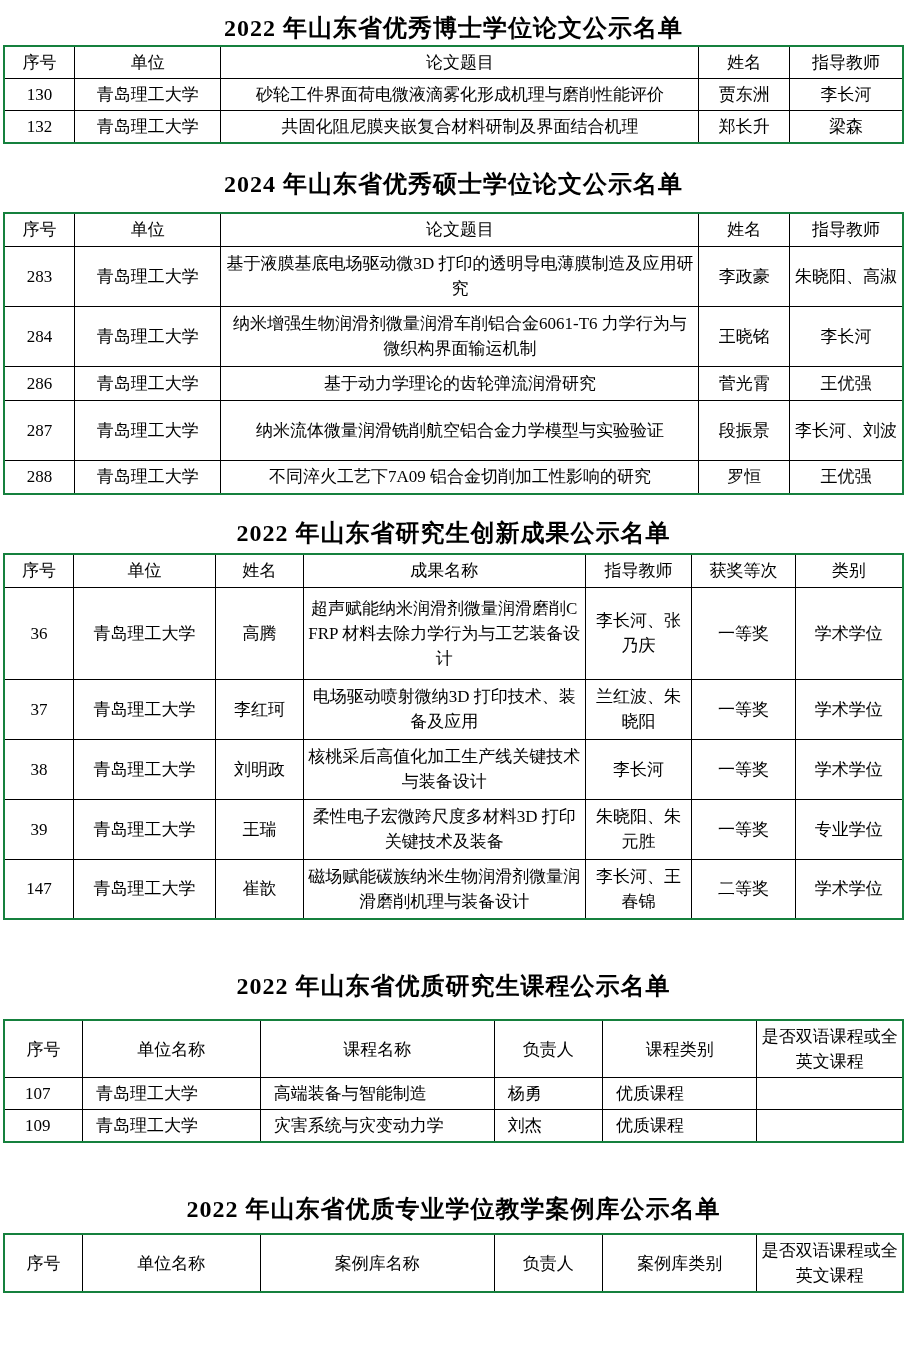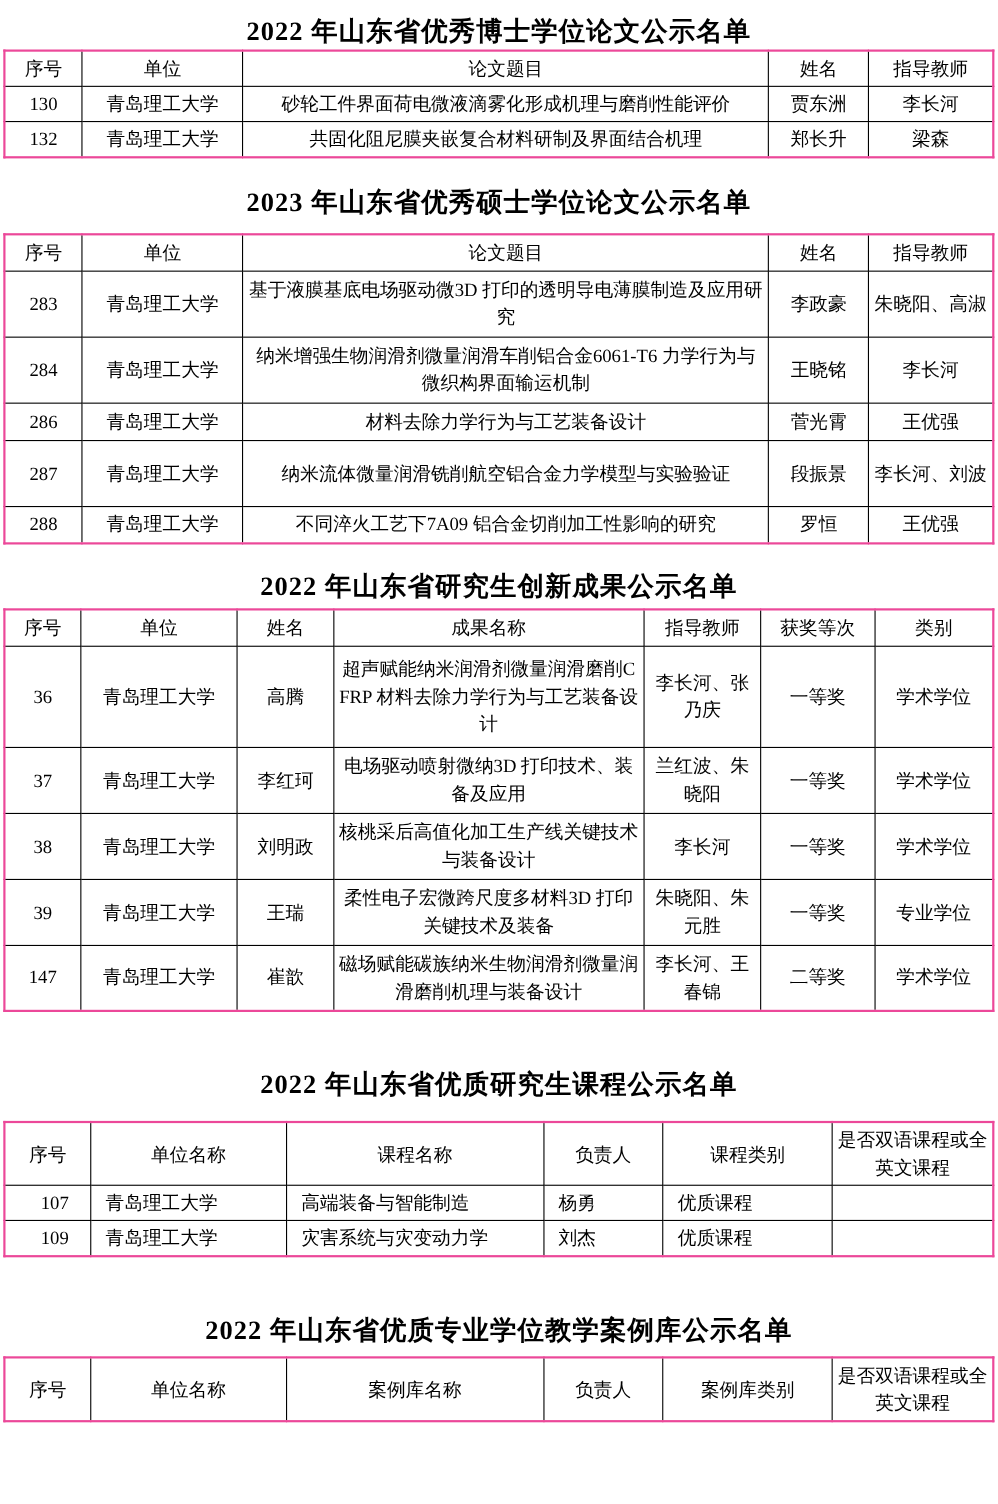--- a/index.html
+++ b/index.html
@@ -18,21 +18,21 @@
   }
   .mt1{margin-top:6px;margin-bottom:1px;}
   .mt2{margin-top:24px;margin-bottom:12px;}
   .mt3{margin-top:22px;margin-bottom:4px;}
   .mt4{margin-top:50px;margin-bottom:17px;}
   .mt5{margin-top:50px;margin-bottom:8px;}
   table{
     width:100%;
     border-collapse:collapse;
     table-layout:fixed;
-    border:2px solid #ec4899;
+    border:2px solid #15803d;
   }
   th,td{
     border:1px solid #000;
     font-size:17px;
     font-weight:normal;
     text-align:center;
     vertical-align:middle;
     line-height:25px;
     padding:3px 4px;
     overflow:hidden;
@@ -48,21 +48,21 @@
   .t3 .c6{width:11.8%;}
   
   .t45 .c0{width:8.2%;} .t45 .c1{width:20.0%;} .t45 .c2{width:26.6%;}
   .t45 .c3{width:11.8%;} .t45 .c4{width:17.2%;font-family:Liberation Serif, serif;} .t45 .c5{width:16.2%;}
   
   .hd1{height:30px;} .r1{height:23px;}
   .hd2{height:33px;} .r1l{height:34px;} .r2l{height:60px;} .r3l{height:92px;}
   .hd45{height:52px;} .r45{height:26px;}
   
   .la{text-align:left;padding-left:13px;}
-  .la1{text-align:left;padding-left:32px;}
+  .la1{text-align:left;padding-left:20px;}
 </style>
 </head>
 <body>
 
 <div class="page">
 
   <h2 class="section-title mt1">2022 年山东省优秀博士学位论文公示名单</h2>
   <table class="t12">
     <tbody>
         <tr class="hd1">
@@ -82,21 +82,21 @@
     <tr class="r1">
       <td>132</td>
       <td>青岛理工大学</td>
       <td>共固化阻尼膜夹嵌复合材料研制及界面结合机理</td>
       <td>郑长升</td>
       <td>梁森</td>
     </tr>
   </tbody>
     </table>
 
-  <h2 class="section-title mt2">2023 年山东省优秀硕士学位论文公示名单</h2>
+  <h2 class="section-title mt2">2024 年山东省优秀硕士学位论文公示名单</h2>
   <table class="t12">
     <tbody>
         <tr class="hd2">
       <th class="c0">序号</th>
       <th class="c1">单位</th>
       <th class="c2">论文题目</th>
       <th class="c3">姓名</th>
       <th class="c4">指导教师</th>
     </tr>
     <tr class="r2l">
@@ -109,21 +109,21 @@
     <tr class="r2l">
       <td>284</td>
       <td>青岛理工大学</td>
       <td>纳米增强生物润滑剂微量润滑车削铝合金6061-T6 力学行为与微织构界面输运机制</td>
       <td>王晓铭</td>
       <td>李长河</td>
     </tr>
     <tr class="r1l">
       <td>286</td>
       <td>青岛理工大学</td>
-      <td>材料去除力学行为与工艺装备设计</td>
+      <td>基于动力学理论的齿轮弹流润滑研究</td>
       <td>菅光霄</td>
       <td>王优强</td>
     </tr>
     <tr class="r2l">
       <td>287</td>
       <td>青岛理工大学</td>
       <td>纳米流体微量润滑铣削航空铝合金力学模型与实验验证</td>
       <td>段振景</td>
       <td>李长河、刘波</td>
     </tr>

